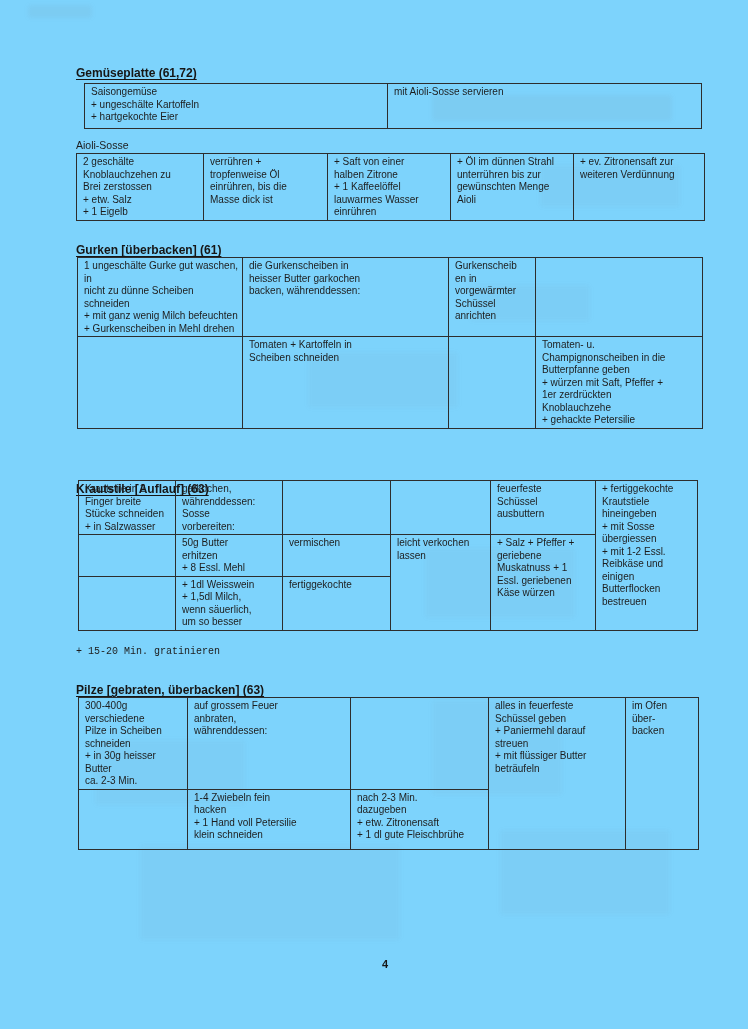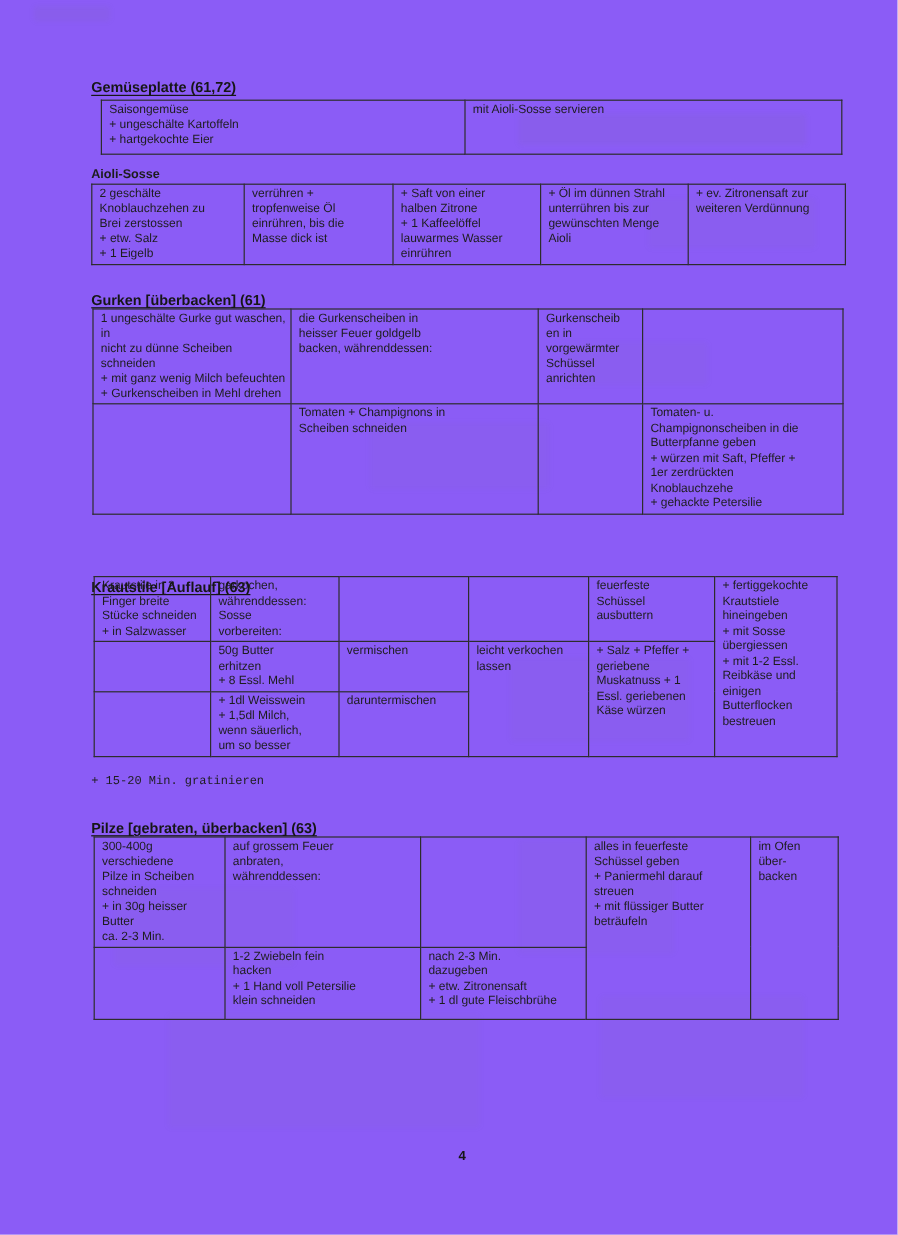--- a/index.html
+++ b/index.html
@@ -1,20 +1,20 @@
 <!DOCTYPE html>
 <html><head>
 <meta charset="utf-8">
 <style>
   html, body { margin: 0; padding: 0; background: #f4f4f2; }
   .page {
     position: relative;
     width: 748px;
     height: 1029px;
-    background: #8b5cf6;
+    background: #7dd3fc;
     font-family: "Liberation Sans", sans-serif;
     color: #1d1d1d;
     overflow: hidden;
   }
   .abs { position: absolute; }
   .sec-heading {
     font-size: 12px;
     font-weight: 700;
     text-decoration: underline;
     text-underline-offset: 2px;
@@ -88,21 +88,21 @@
     <tbody>
         <tr style="height:45px;">
       <td>Saisongemüse
 + ungeschälte Kartoffeln
 + hartgekochte Eier</td>
       <td>mit Aioli-Sosse servieren</td>
     </tr>
   </tbody>
     </table>
 
-  <div class="abs sub-heading" style="left:76px; top:139px;font-weight:bold;">Aioli-Sosse</div>
+  <div class="abs sub-heading" style="left:76px; top:139px;">Aioli-Sosse</div>
 
   <table class="rtab abs" style="left:76px; top:153px; width:628px;">
     <colgroup>
       <col style="width:127px">
         <col style="width:124px">
         <col style="width:123px">
       <col style="width:123px">
         <col style="width:131px">
     </colgroup>
     <tbody>
@@ -140,32 +140,32 @@
         <col style="width:87px">
         <col style="width:167px">
     </colgroup>
     <tbody>
         <tr style="height:72px;">
       <td>1 ungeschälte Gurke gut waschen, in
 nicht zu dünne Scheiben schneiden
 + mit ganz wenig Milch befeuchten
 + Gurkenscheiben in Mehl drehen</td>
       <td>die Gurkenscheiben in
-heisser Feuer goldgelb
+heisser Butter garkochen
 backen, währenddessen:</td>
       <td>Gurkenscheib
 en in
 vorgewärmter
 Schüssel
 anrichten</td>
       <td></td>
     </tr>
     <tr style="height:90px;">
       <td></td>
-      <td>Tomaten + Champignons in
+      <td>Tomaten + Kartoffeln in
 Scheiben schneiden</td>
       <td></td>
       <td>Tomaten- u.
 Champignonscheiben in die
 Butterpfanne geben
 + würzen mit Saft, Pfeffer +
 1er zerdrückten
 Knoblauchzehe
 + gehackte Petersilie</td>
     </tr>
@@ -223,21 +223,21 @@
 Muskatnuss + 1
 Essl. geriebenen
 Käse würzen</td>
     </tr>
     <tr style="height:54px;">
       <td></td>
       <td>+ 1dl Weisswein
 + 1,5dl Milch,
 wenn säuerlich,
 um so besser</td>
-      <td>daruntermischen</td>
+      <td>fertiggekochte</td>
     </tr>
   </tbody>
     </table>
 
   <div class="abs note-text" style="left:76px; top:646px;">+ 15-20 Min. gratinieren</div>
 
   <div class="abs sec-heading" style="left:76px; top:683px;text-align:right;">Pilze [gebraten, überbacken] (63)</div>
 
   <table class="rtab abs" style="left:78px; top:697px; width:620px;">
     <colgroup>
@@ -263,21 +263,21 @@
 + Paniermehl darauf
 streuen
 + mit flüssiger Butter
 beträufeln</td>
       <td rowspan="2">im Ofen
 über-
 backen</td>
     </tr>
     <tr style="height:60px;">
       <td></td>
-      <td>1-2 Zwiebeln fein
+      <td>1-4 Zwiebeln fein
 hacken
 + 1 Hand voll Petersilie
 klein schneiden</td>
       <td>nach 2-3 Min.
 dazugeben
 + etw. Zitronensaft
 + 1 dl gute Fleischbrühe</td>
     </tr>
   </tbody>
     </table>

